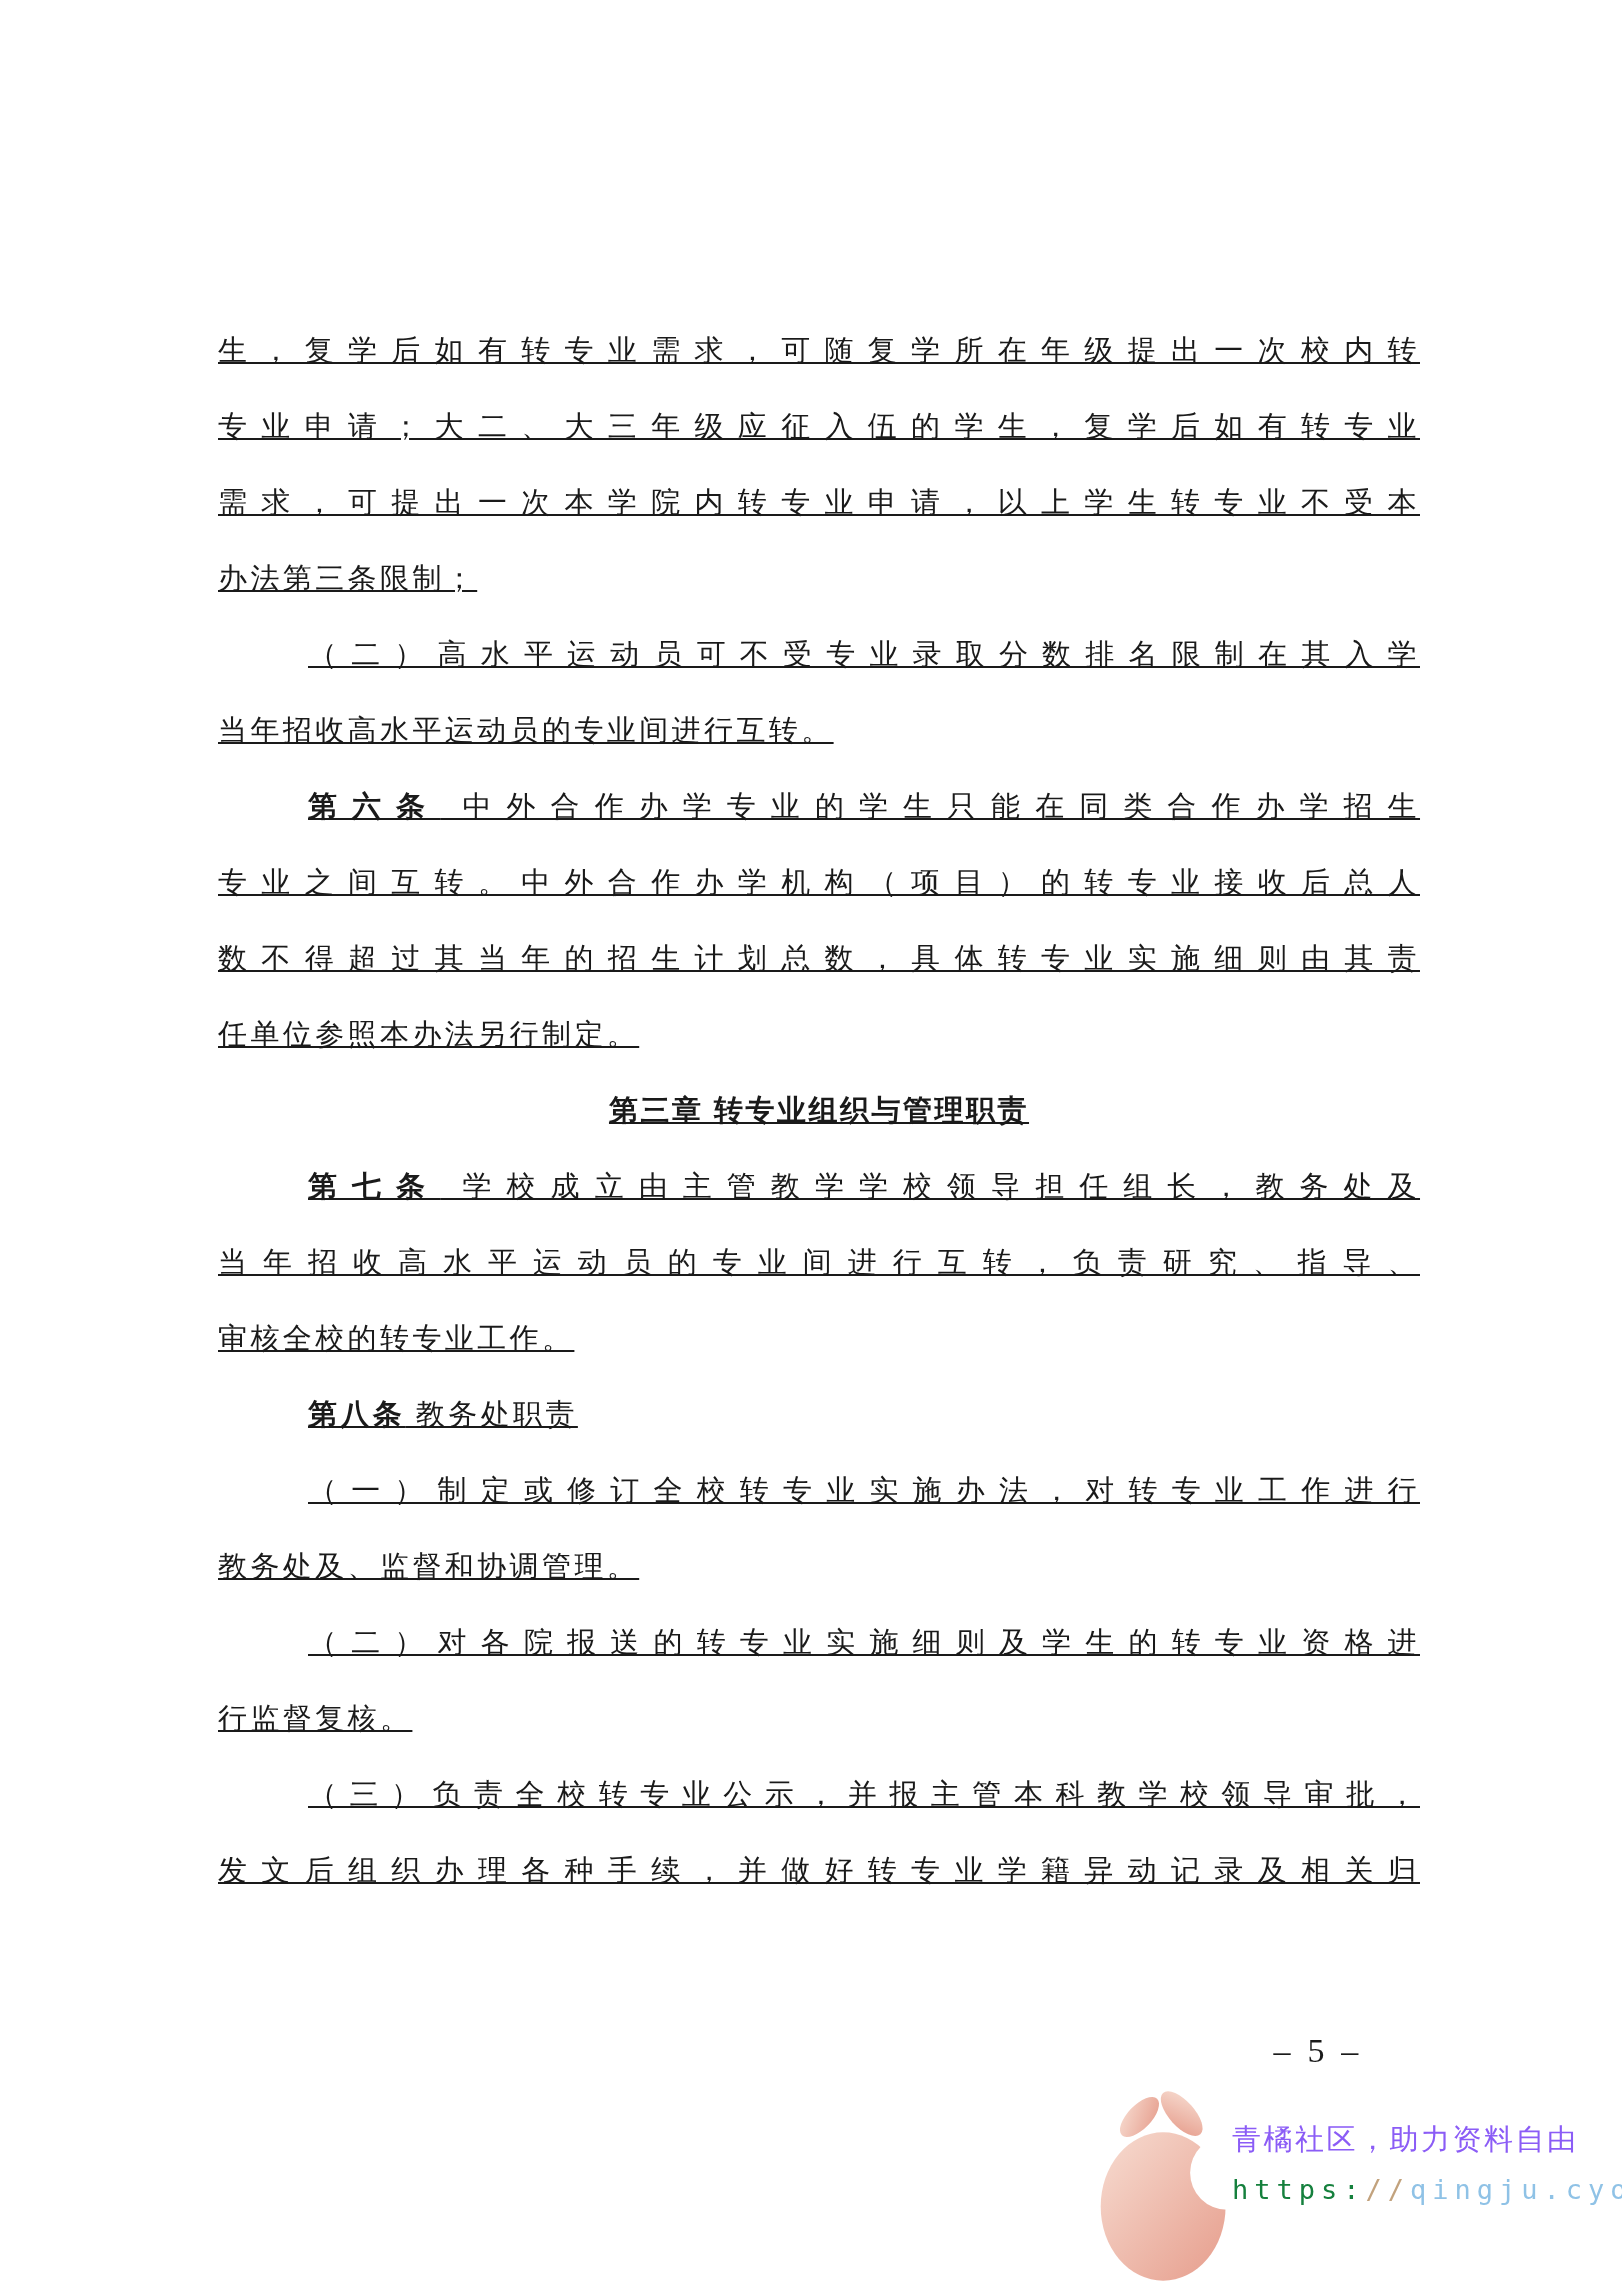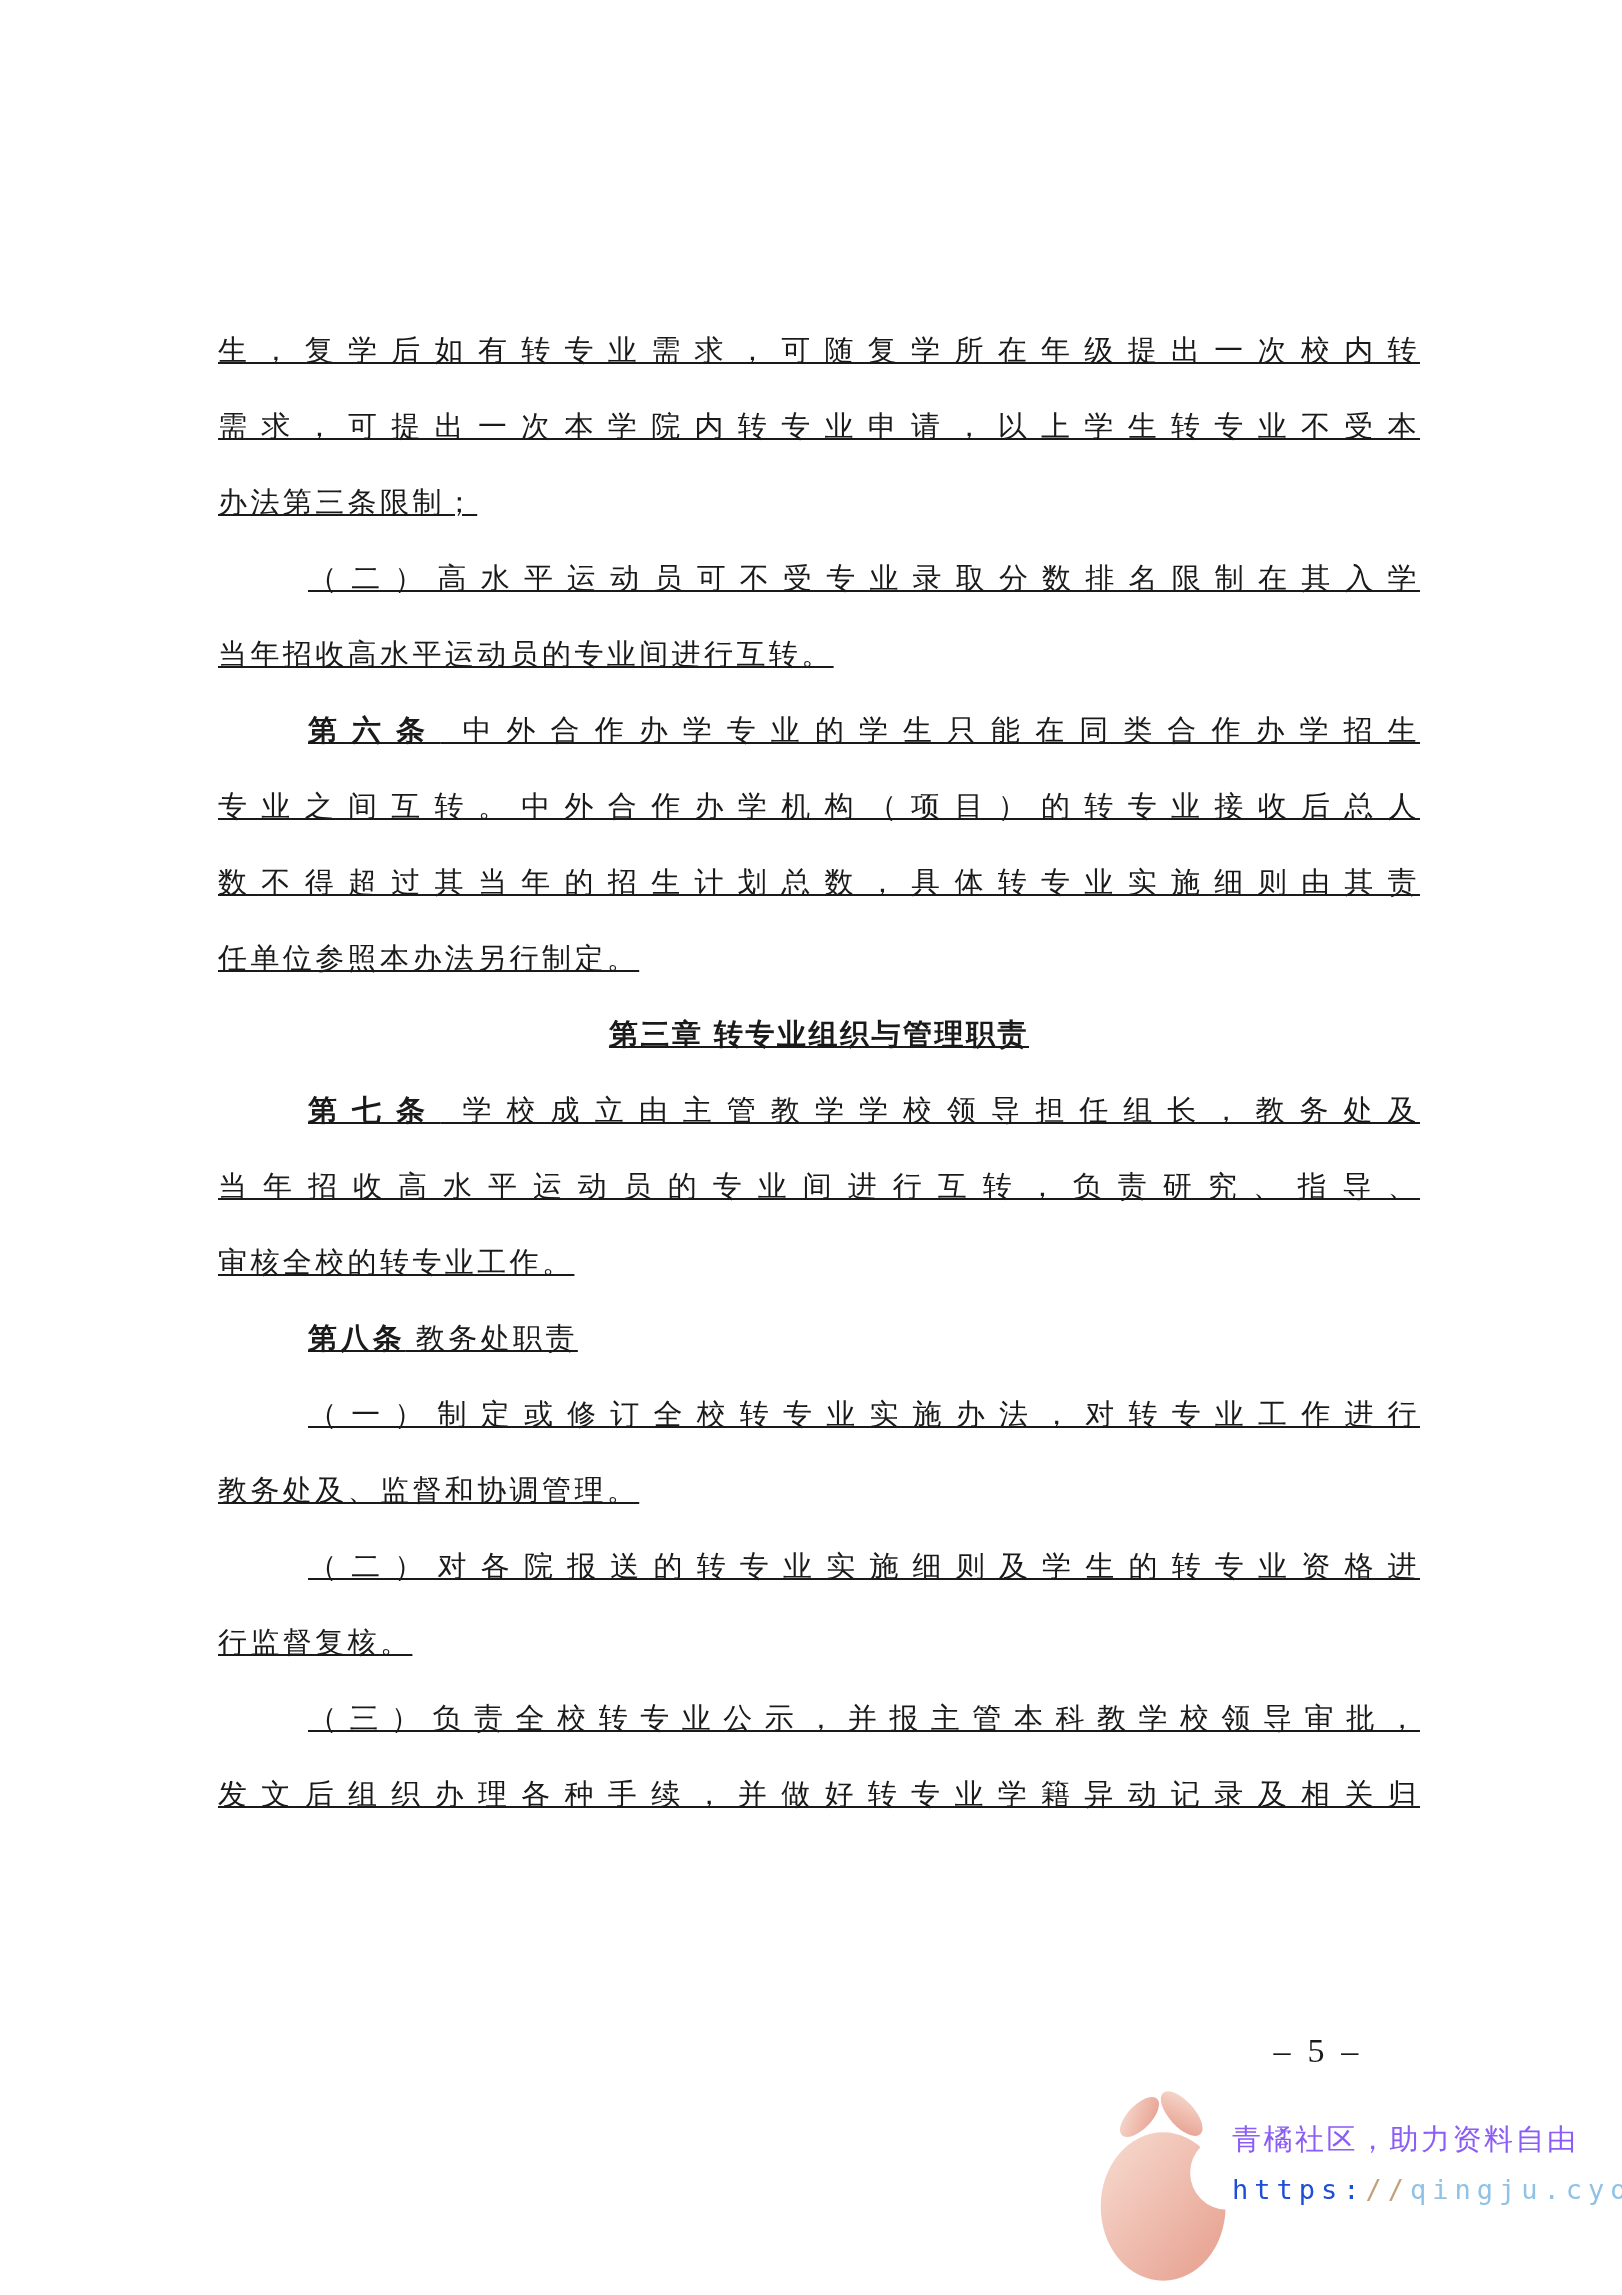--- a/index.html
+++ b/index.html
@@ -75,20 +75,21 @@
     white-space:nowrap;
   }
 </style>
 </head>
 <body>
 
 <div class="page">
 
   <div class="doc-body">
       <div class="line justify"><span>生，复学后如有转专业需求，可随复学所在年级提出一次校内转</span></div>
+      <div class="line justify"><span>专业申请；大二、大三年级应征入伍的学生，复学后如有转专业</span></div>
       <div class="line justify"><span>需求，可提出一次本学院内转专业申请，以上学生转专业不受本</span></div>
       <div class="line"><span>办法第三条限制；</span></div>
       <div class="line justify indent"><span>（二）高水平运动员可不受专业录取分数排名限制在其入学</span></div>
       <div class="line"><span>当年招收高水平运动员的专业间进行互转。</span></div>
       <div class="line justify indent"><span class="bold">第六条</span><span> 中外合作办学专业的学生只能在同类合作办学招生</span></div>
       <div class="line justify"><span>专业之间互转。中外合作办学机构（项目）的转专业接收后总人</span></div>
       <div class="line justify"><span>数不得超过其当年的招生计划总数，具体转专业实施细则由其责</span></div>
       <div class="line"><span>任单位参照本办法另行制定。</span></div>
       <div class="line heading"><span class="bold">第三章 转专业组织与管理职责</span></div>
       <div class="line justify indent"><span class="bold">第七条</span><span> 学校成立由主管教学学校领导担任组长，教务处及</span></div>
@@ -114,17 +115,17 @@
         </linearGradient>
       </defs>
       <g>
         <ellipse cx="48" cy="34" rx="30" ry="14" transform="rotate(-46 48 34)" fill="url(#appleGrad)"></ellipse>
         <ellipse cx="98" cy="30" rx="33" ry="15" transform="rotate(48 98 30)" fill="url(#appleGrad)"></ellipse>
         <ellipse cx="76" cy="140" rx="74" ry="88" fill="url(#appleGrad)"></ellipse>
         <circle cx="152" cy="100" r="44" fill="#ffffff"></circle>
       </g>
     </svg>
     <div class="wm-tagline" style="color: #8b5cf6;">青橘社区，助力资料自由</div>
-    <div class="wm-url"><span style="color: #1d4ed8;">https:</span><span style="color: rgb(194, 162, 125);">//</span><span style="color: rgb(143, 194, 230);">qingju.cyou</span></div>
+    <div class="wm-url"><span style="color: #15803d;">https:</span><span style="color: rgb(194, 162, 125);">//</span><span style="color: rgb(143, 194, 230);">qingju.cyou</span></div>
   </div>
 
 </div>
 
 
 </body></html>

